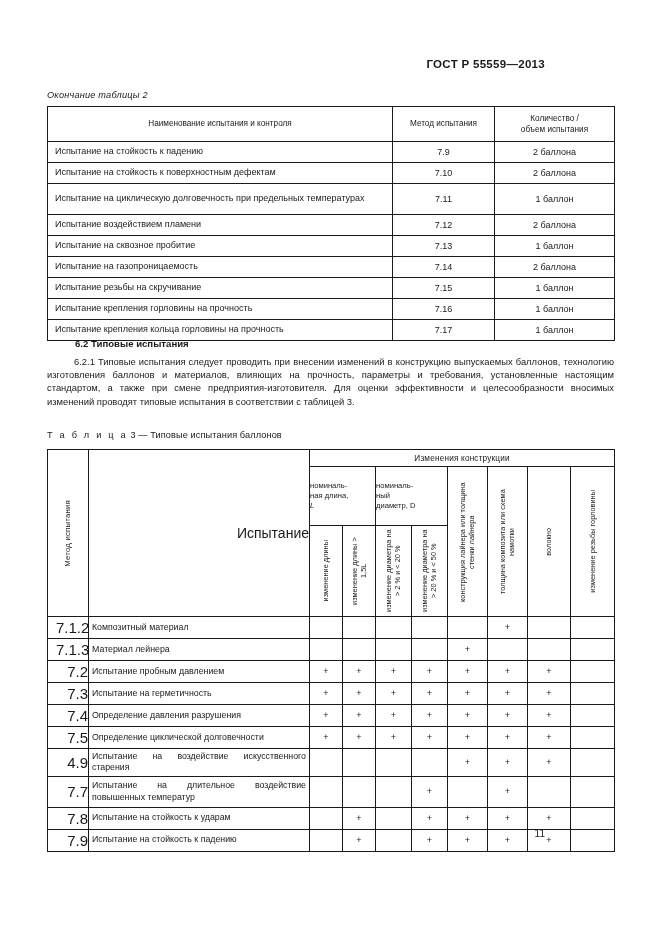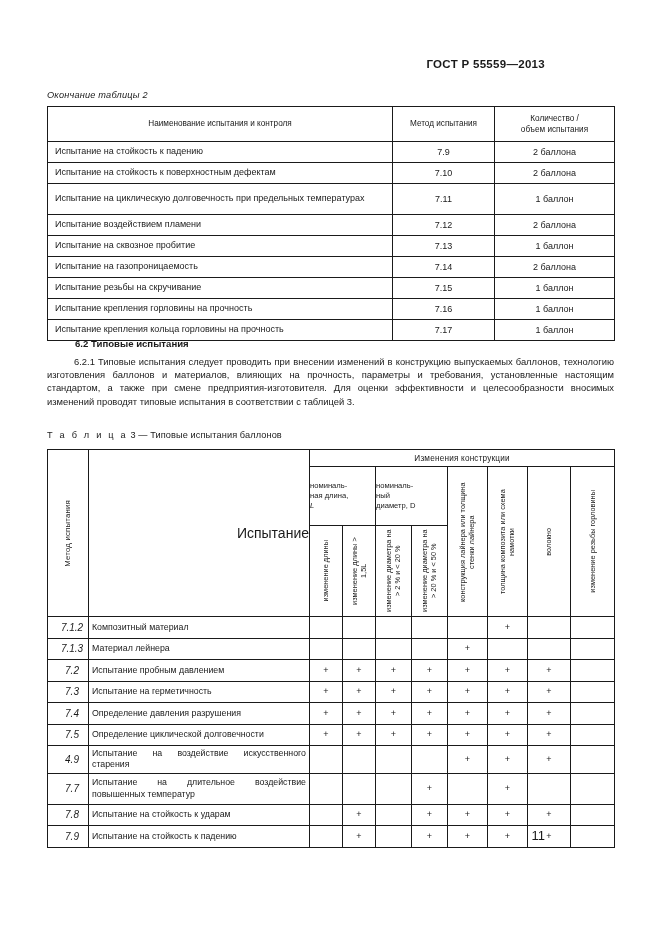--- a/index.html
+++ b/index.html
@@ -154,46 +154,45 @@
     padding: 3px 2px;
     height: 38px;
     vertical-align: middle;
   }
   .h-sub i { font-style: italic; }
   .t3-test-label {
     text-align: right;
     font-size: 14px;
   }
   #table3 td.code {
-    font-size: 10px;
+    font-size: 15px;
     padding: 2px 0 2px 8px;
-    text-align: center;
+    text-align: right;
     white-space: nowrap;
-    font-style: italic;
   }
   #table3 td.testname {
     font-size: 8.8px;
     padding: 2px 3px;
     text-align: justify;
     text-align-last: left;
     line-height: 1.28;
   }
   #table3 td.mark {
     text-align: center;
     font-size: 9px;
     line-height: 1;
   }
   #table3 tr.drow { height: 21.5px; }
   #table3 tr.drow2 { height: 31px; }
 
   .page-num {
     position: absolute;
     right: 47px;
     top: 828px;
-    font-size: 13px;
+    font-size: 10px;
   }
 </style>
 </head>
 <body>
 
 <div class="page">
 
   <div class="doc-header">ГОСТ Р 55559—2013</div>
 
   <div class="tbl2-caption">Окончание таблицы 2</div>

